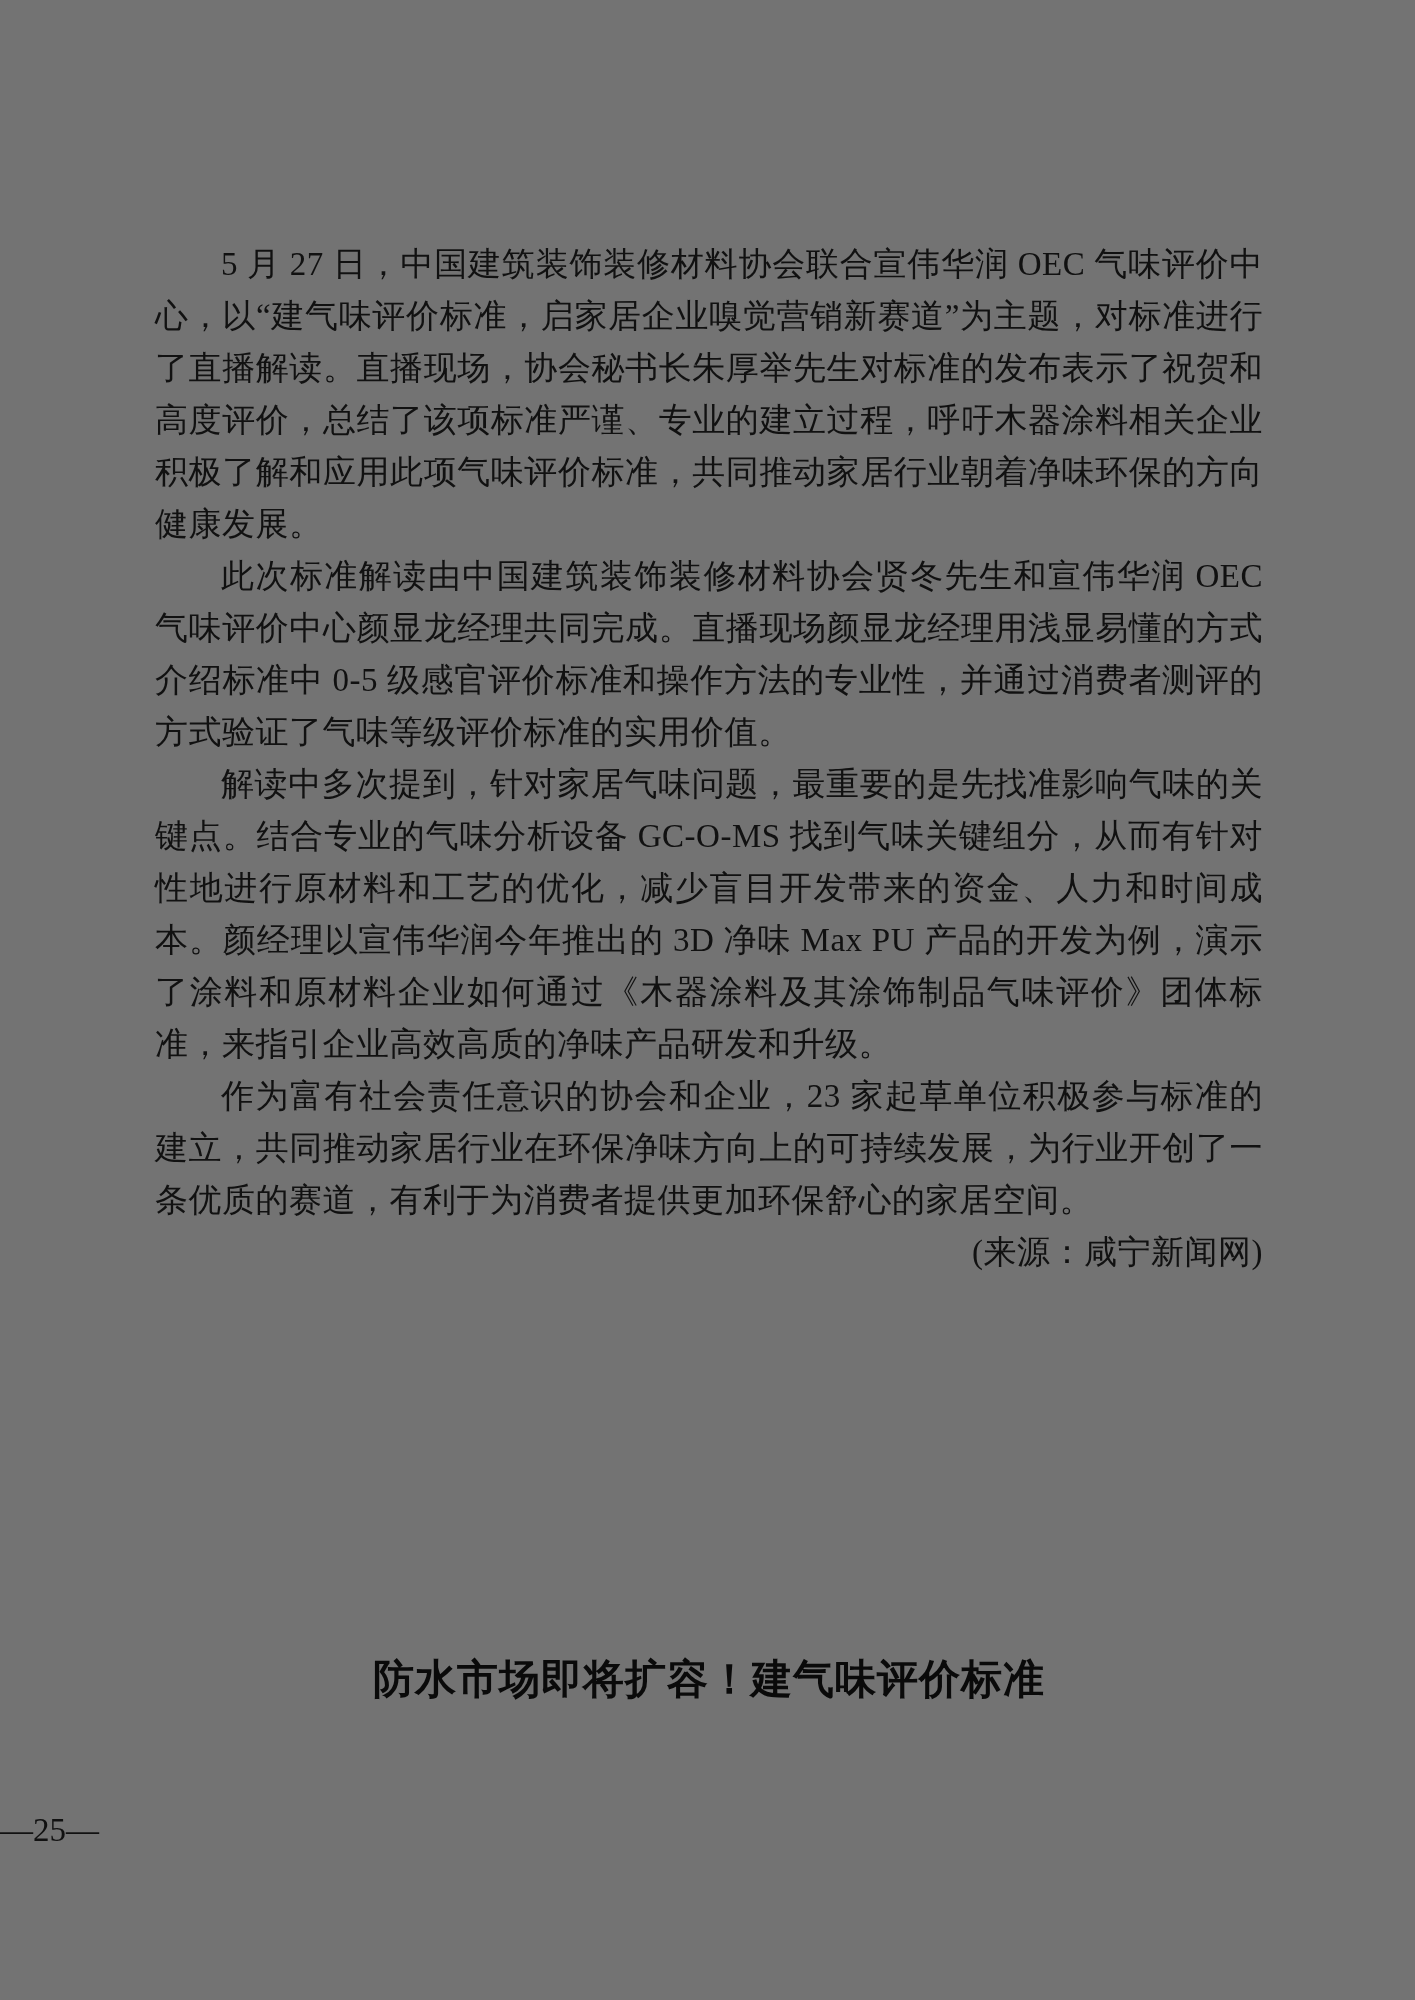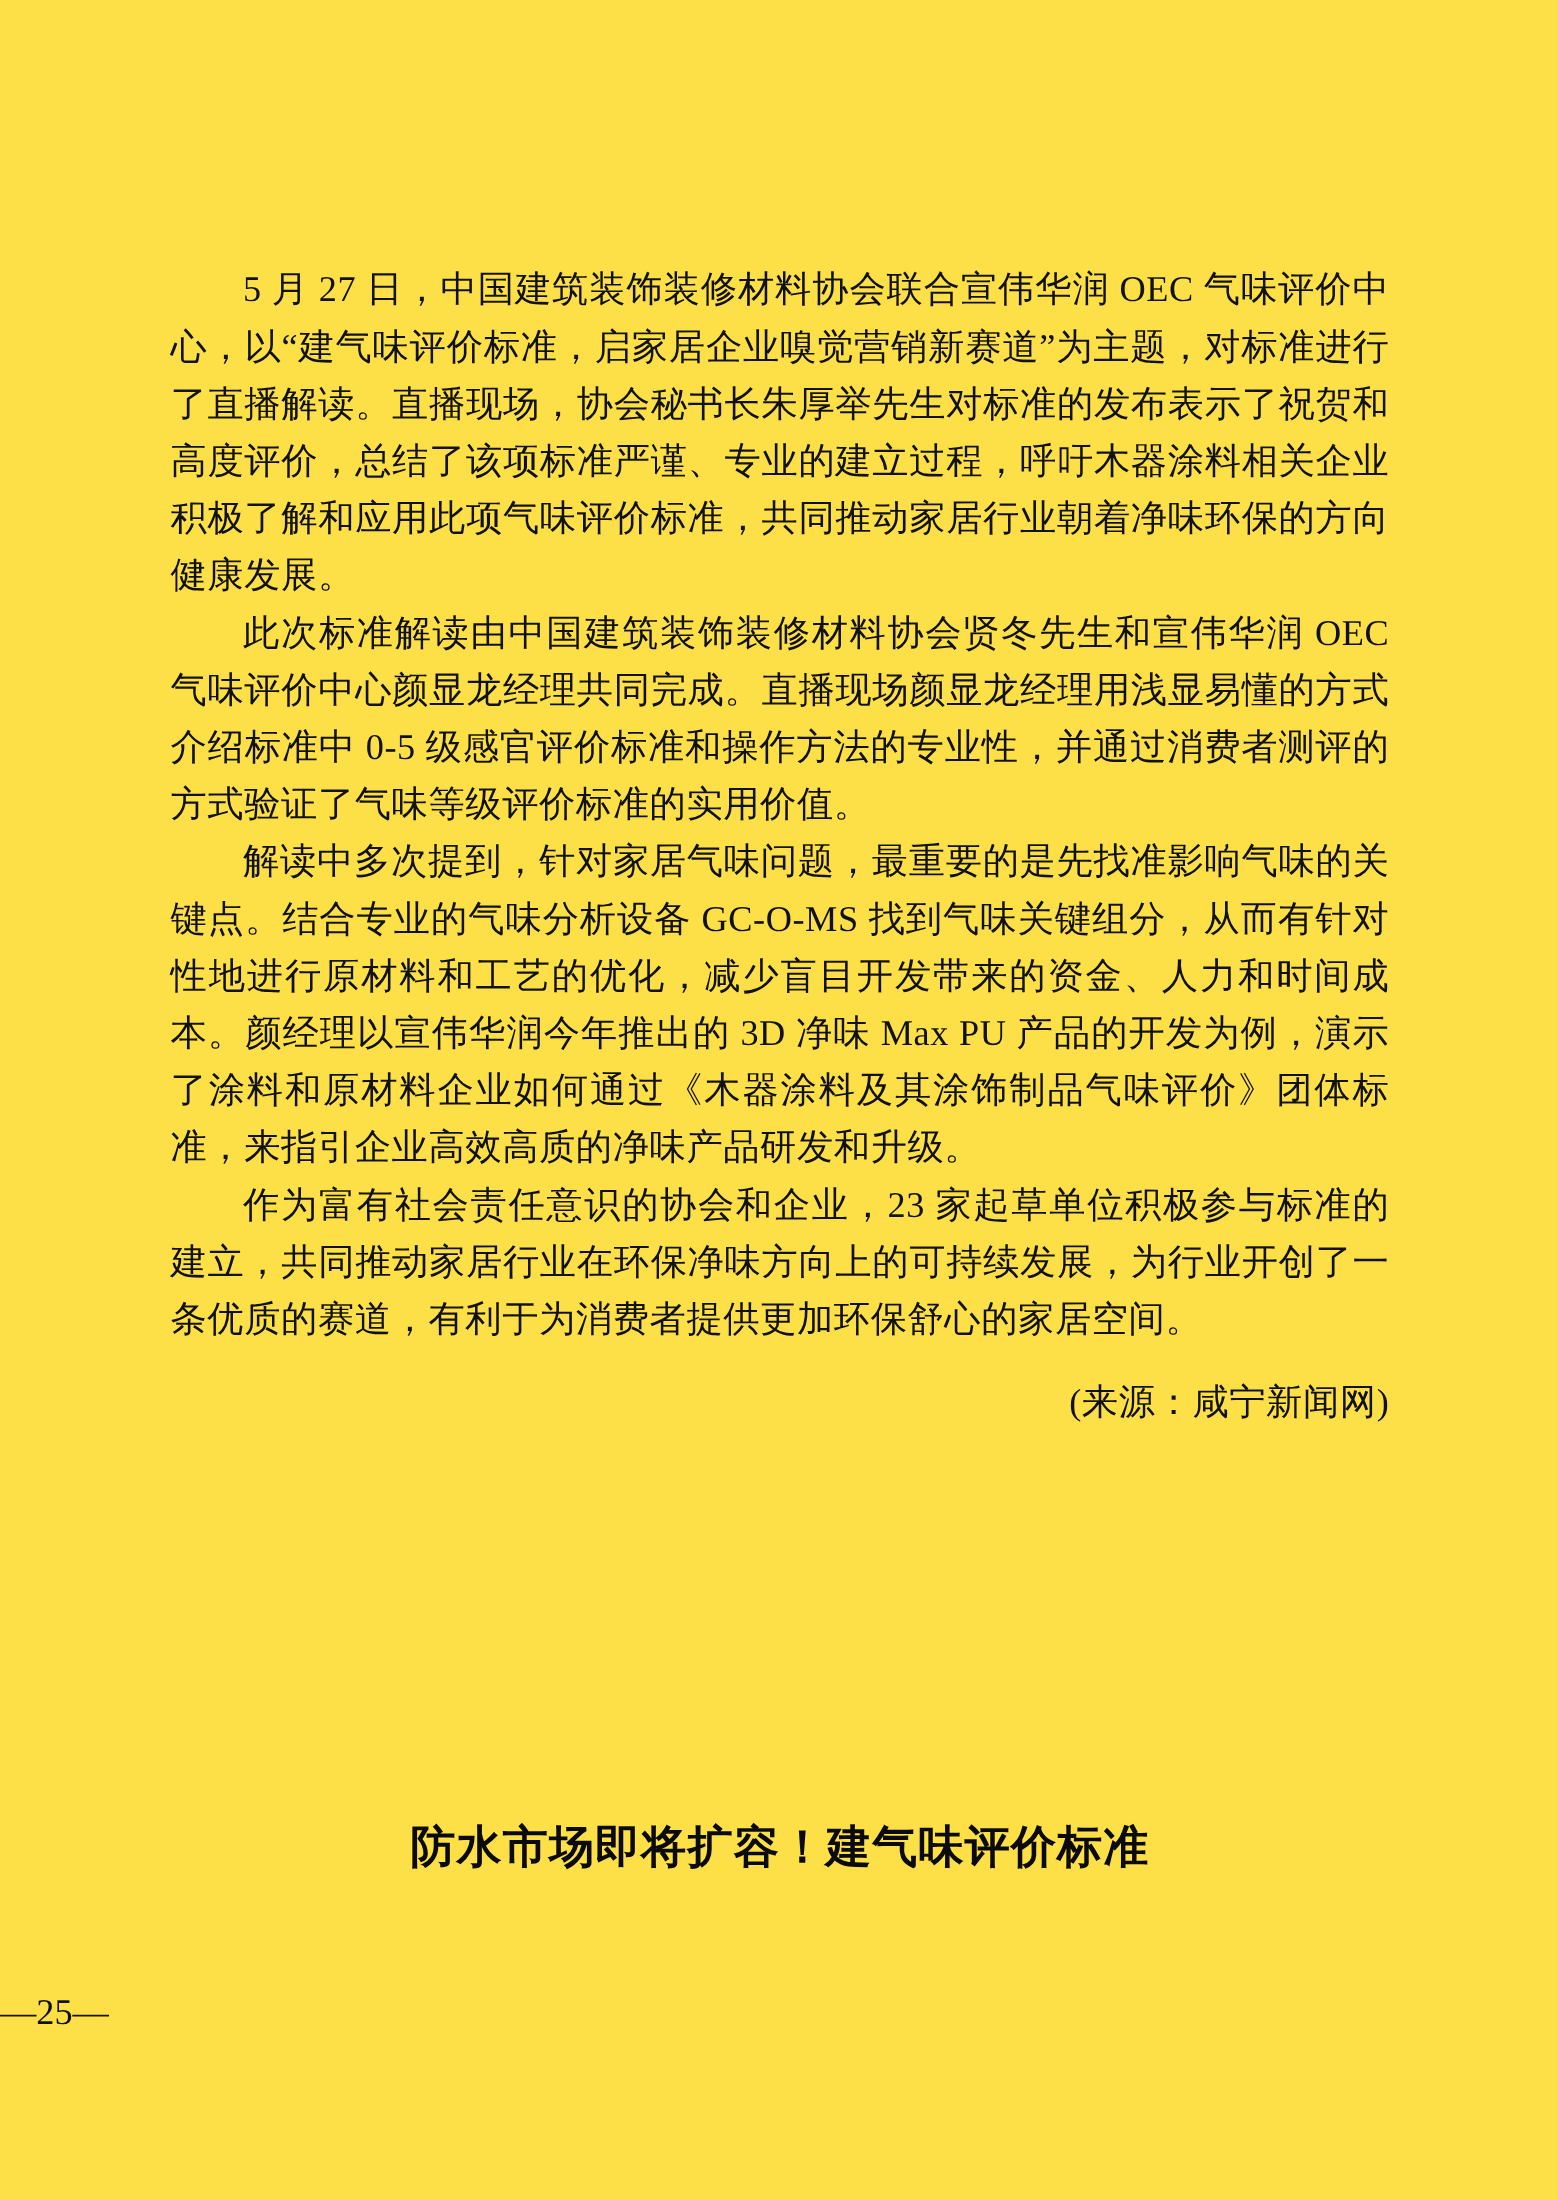--- a/index.html
+++ b/index.html
@@ -4,21 +4,21 @@
 <style>
   html, body {
     margin: 0;
     padding: 0;
     background: #ffffff;
   }
   .page {
     position: relative;
     width: 1415px;
     height: 2000px;
-    background: #fde047;
+    background: #737373;
     color: #111111;
     font-family: "Liberation Serif", "DejaVu Serif", serif;
     overflow: hidden;
   }
   .article-body {
     position: absolute;
     left: 155px;
     top: 238px;
     width: 1108px;
     font-size: 33px;
@@ -26,21 +26,20 @@
     text-align: justify;
     letter-spacing: 0.5px;
   }
   .article-body p {
     margin: 0;
     text-indent: 2em;
   }
   .source {
     float: right;
     text-align: right;
-    margin-top: 23px;
   }
   .next-title {
     position: absolute;
     top: 1652px;
     left: 155px;
     width: 1108px;
     margin: 0;
     text-align: center;
     font-size: 41px;
     font-weight: 700;

